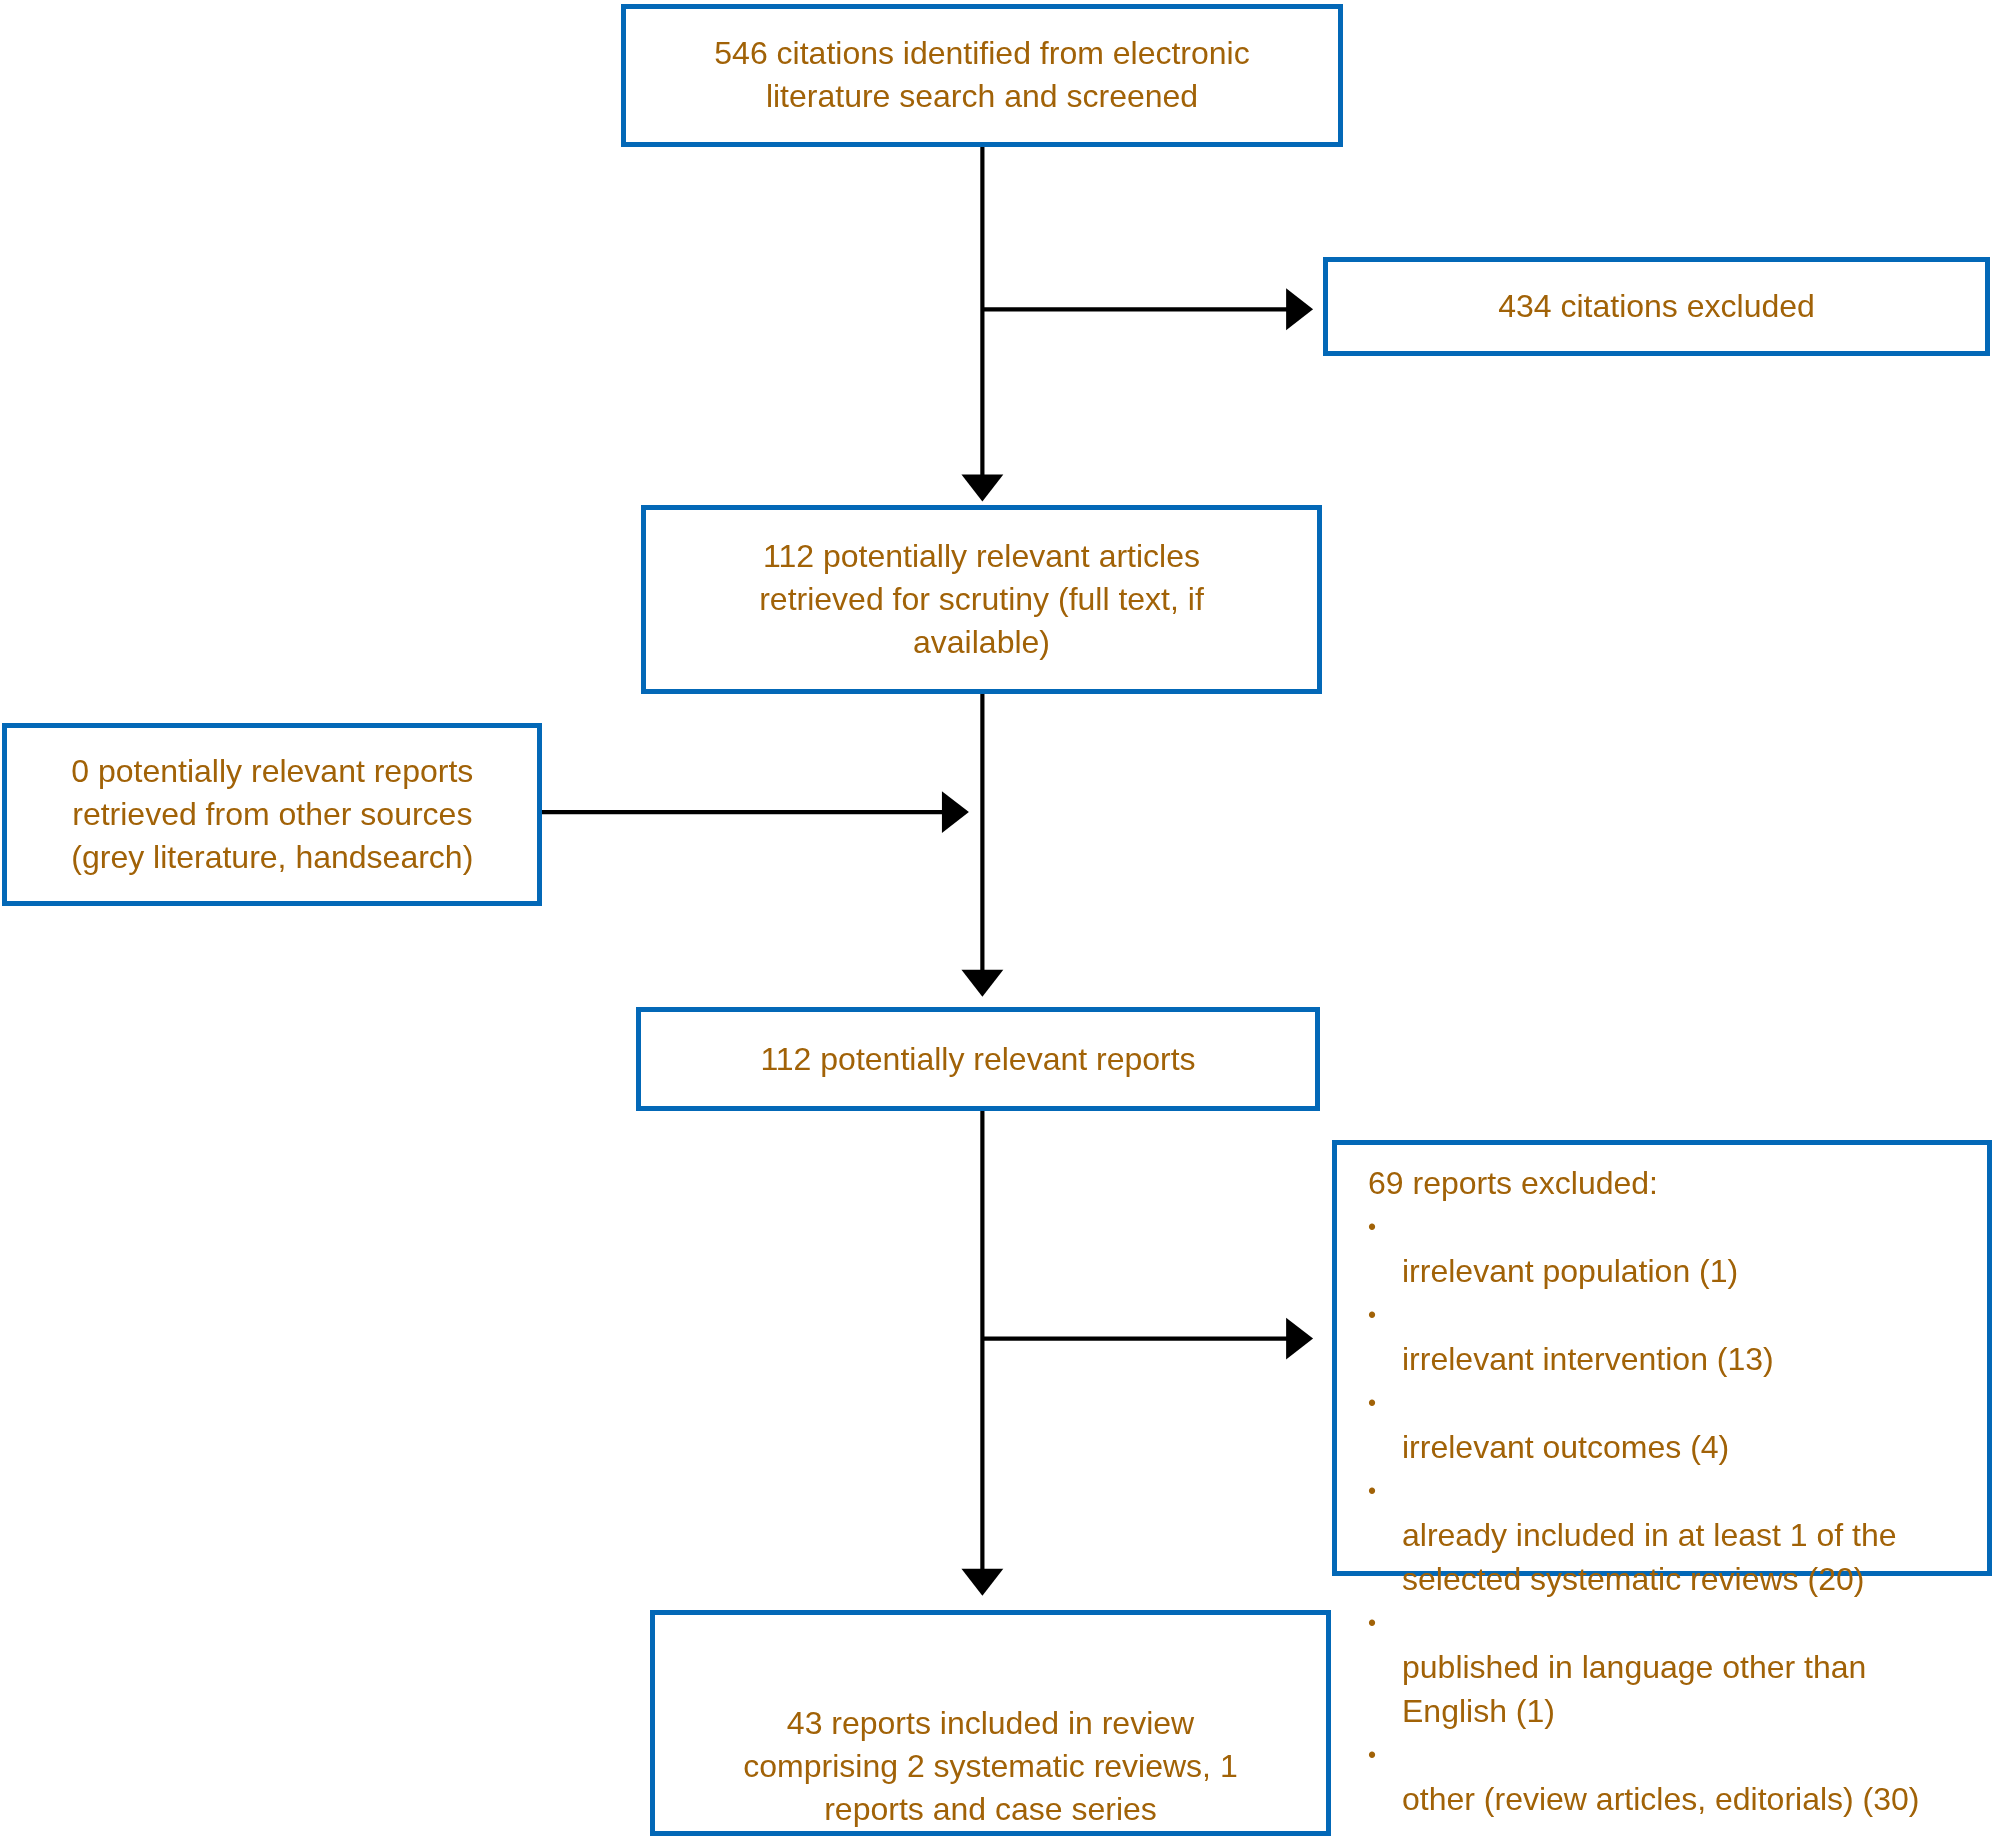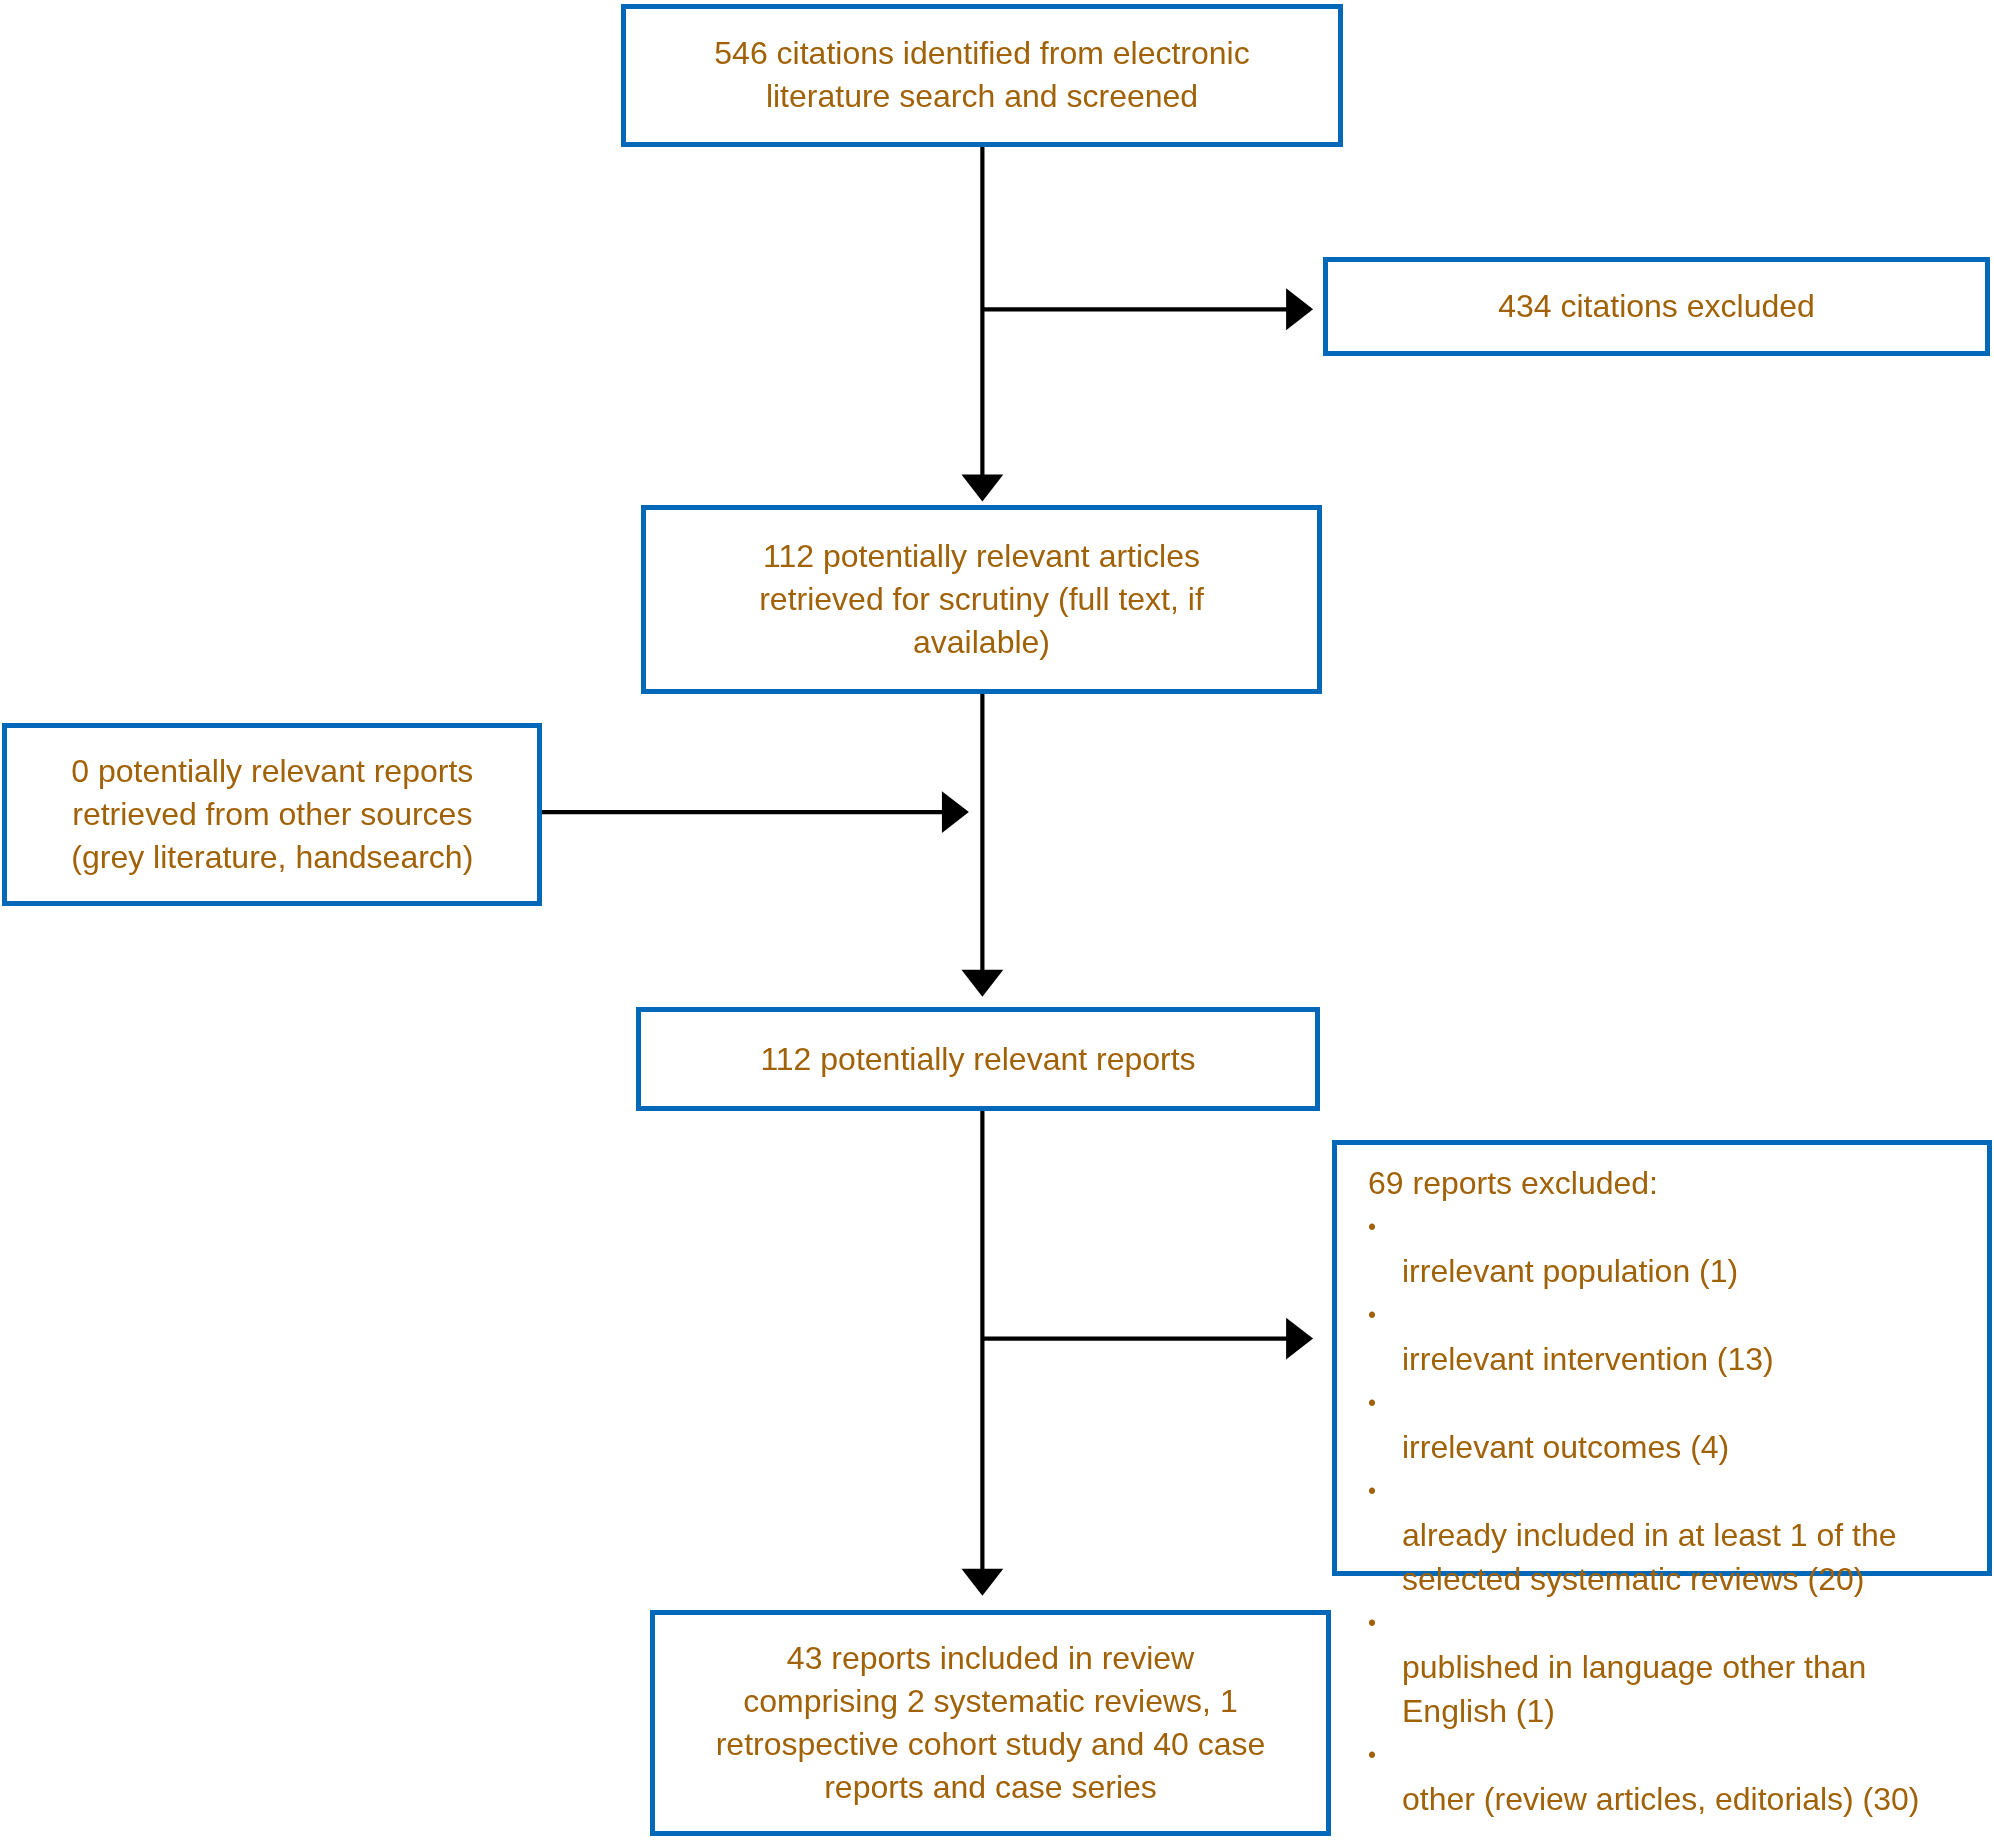--- a/index.html
+++ b/index.html
@@ -46,21 +46,21 @@
   #box-retrieved         { left: 641px; top: 505px; width: 681px; height: 189px; }
   #box-other-sources     { left: 2.3px;    top: 723px; width: 540px; height: 183px; }
   #box-relevant-reports  { left: 636px; top: 1007px; width: 684px; height: 104px; }
   #box-reports-excluded  {
     left: 1332px; top: 1140px; width: 660px; height: 436px;
     text-align: left;
     justify-content: flex-start;
     padding: 16px 9px 0 31px;
     line-height: 44px;
   }
-  #box-included          { left: 650px; top: 1610px; width: 681px; height: 226px; }
+  #box-included          { left: 650px; top: 1610px; width: 681px; height: 226px; justify-content: flex-end; }
 
   .bullet-row { display: flex; align-items: flex-start; }
   .bullet-marker {
     flex: 0 0 34px;
     font-size: 23px;
     line-height: 44px;
   }
   .bullet-text { flex: 1 1 auto; margin-top: 44px; }
   .bullet-text .line { white-space: nowrap; }
 </style>
@@ -159,18 +159,17 @@
       <span class="bullet-marker">•</span>
       <span class="bullet-text">
         <span class="line">other (review articles, editorials) (30)</span>
       </span>
     </div>
   </div>
 
   <div class="fbox" id="box-included">
     <div class="line">43 reports included in review</div>
     <div class="line">comprising 2 systematic reviews, 1</div>
-    <div class="line">retrospective cohort study and 40 case</div>
     <div class="line">reports and case series</div>
   </div>
 
 </div>
 
 
 </body></html>

